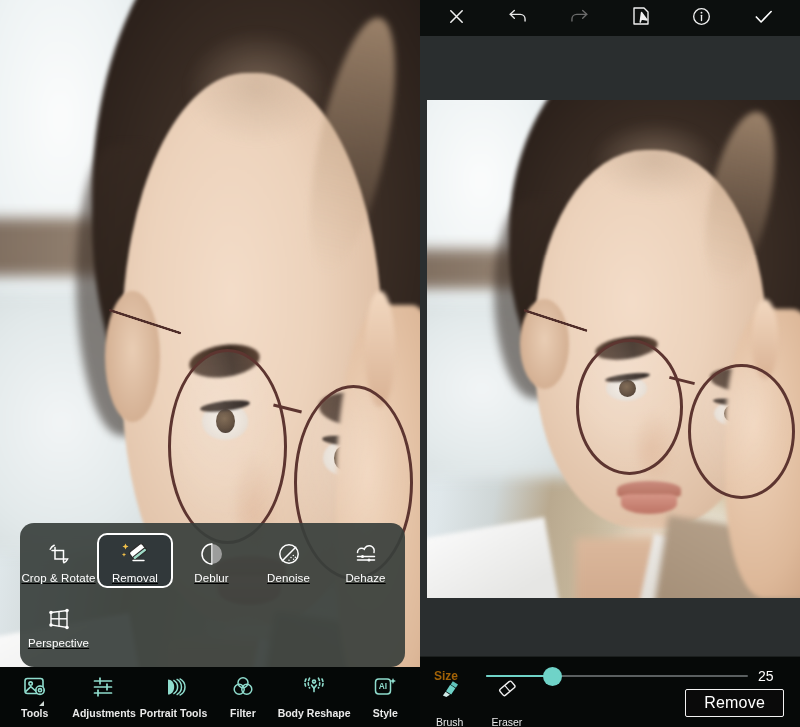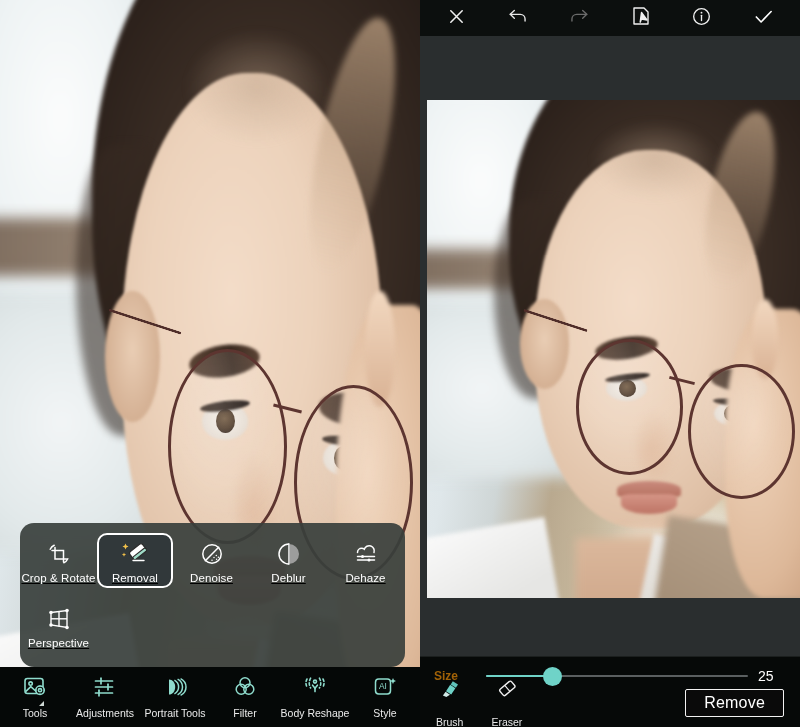--- a/index.html
+++ b/index.html
@@ -104,21 +104,21 @@
   .tool svg{display:block;}
   .tool .lbl{color:#fff;font-size:11.5px;margin-top:5px;letter-spacing:.1px;white-space:nowrap;}
   .tools-row2{display:flex;margin-top:10px;}
   .tools-row2 .tool{width:77px;}
 
   .scrollbar{position:absolute;left:8px;bottom:56px;width:52px;height:2px;background:#9fc6bd;border-radius:2px;}
 
   
   .bottomnav{position:absolute;left:0;bottom:0;width:420px;height:60px;background:#050807;
     display:flex;align-items:center;}
-  .nav-item{flex:1;display:flex;flex-direction:column;align-items:center;gap:4px;position:relative;}
+  .nav-item{flex:1;display:flex;flex-direction:column;align-items:center;gap:4px;position:relative;font-weight:bold;}
   .nav-item .nlbl{color:#eaeaea;font-size:10.5px;white-space:nowrap;}
   .nav-caret{position:absolute;left:56%;top:26px;width:0;height:0;
     border-left:5px solid transparent;border-bottom:5px solid #cfd8d4;}
 
   
   .panel-right{position:relative;width:380px;height:727px;background:#0a0d0c;overflow:hidden;}
   .topbar{position:absolute;left:0;top:0;width:380px;height:36px;background:#0c0f0e;
     display:flex;align-items:center;justify-content:space-around;padding:0 6px;box-sizing:border-box;}
   .tb-btn{width:38px;height:28px;display:flex;align-items:center;justify-content:center;}
   .canvas-area{position:absolute;left:0;top:36px;width:380px;height:620px;background:#2a2e2f;}
@@ -213,44 +213,44 @@
                 <rect x="11" y="11.5" width="16" height="3.5" rx="1.4" fill="#9fdcc8" stroke="#2a2a2a" stroke-width="1.1"></rect>
               </g>
               <path d="M13 19.5h11" stroke="#fff" stroke-width="1.4" stroke-linecap="round"></path>
             </svg>
           </span>
           <span class="lbl">Removal</span>
         </div>
 
         <div class="tool">
           <span>
+            <svg width="26" height="26" viewBox="0 0 26 26">
+              <path d="M13 3v20" stroke="#fff" stroke-width="1.5" stroke-linecap="round"></path>
+              <path d="M13 3a10 10 0 0 0 0 20" fill="none" stroke="#fff" stroke-width="1.5"></path>
+              <path d="M13 3a10 10 0 0 1 0 20z" fill="#b9b9b9" opacity=".75"></path>
+            </svg>
+          </span>
+          <span class="lbl">Deblur</span>
+        </div>
+
+        <div class="tool">
+          <span>
             <svg width="26" height="26" viewBox="0 0 26 26" fill="none" stroke="#fff" stroke-width="1.5">
               <circle cx="13" cy="13" r="9.2"></circle>
               <path d="M6.3 19.7L19.7 6.3" stroke-linecap="round"></path>
               <g stroke-linecap="round">
                 <path d="M15 16.6h.01"></path>
                   <path d="M17.3 14.4h.01"></path>
                   <path d="M17.6 18.3h.01"></path>
                 <path d="M13 19.2h.01"></path>
                   <path d="M19.4 16.3h.01"></path>
               </g>
             </svg>
           </span>
           <span class="lbl">Denoise</span>
-        </div>
-
-        <div class="tool">
-          <span>
-            <svg width="26" height="26" viewBox="0 0 26 26">
-              <path d="M13 3v20" stroke="#fff" stroke-width="1.5" stroke-linecap="round"></path>
-              <path d="M13 3a10 10 0 0 0 0 20" fill="none" stroke="#fff" stroke-width="1.5"></path>
-              <path d="M13 3a10 10 0 0 1 0 20z" fill="#b9b9b9" opacity=".75"></path>
-            </svg>
-          </span>
-          <span class="lbl">Deblur</span>
         </div>
 
         <div class="tool">
           <span>
             <svg width="26" height="26" viewBox="0 0 26 26" fill="none" stroke="#fff" stroke-width="1.5" stroke-linecap="round">
               <path d="M4.5 11.5a4.2 4.2 0 0 1 4.2-4.2c1 0 1.9.35 2.6.92A5 5 0 0 1 21 11.5"></path>
               <path d="M4.5 15.4h17"></path>
                 <path d="M4.5 19h17"></path>
               <circle cx="9.5" cy="15.4" r="1.5" fill="#fff" stroke="none"></circle>
               <circle cx="16" cy="19" r="1.5" fill="#fff" stroke="none"></circle>

